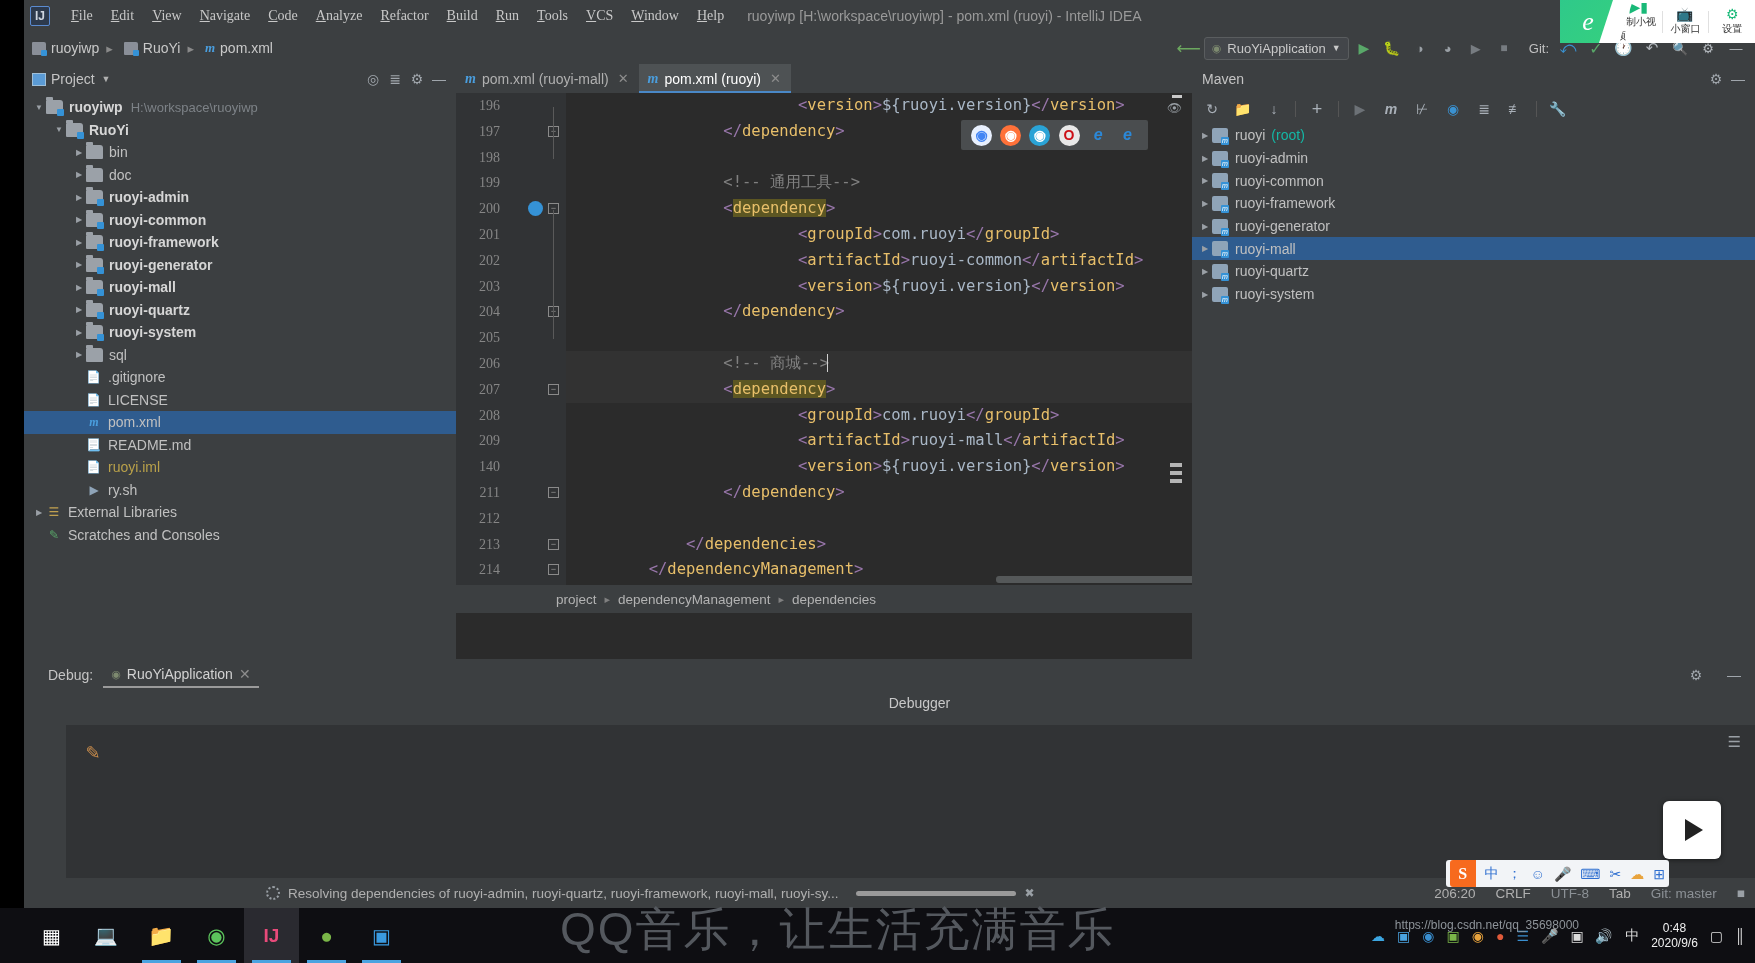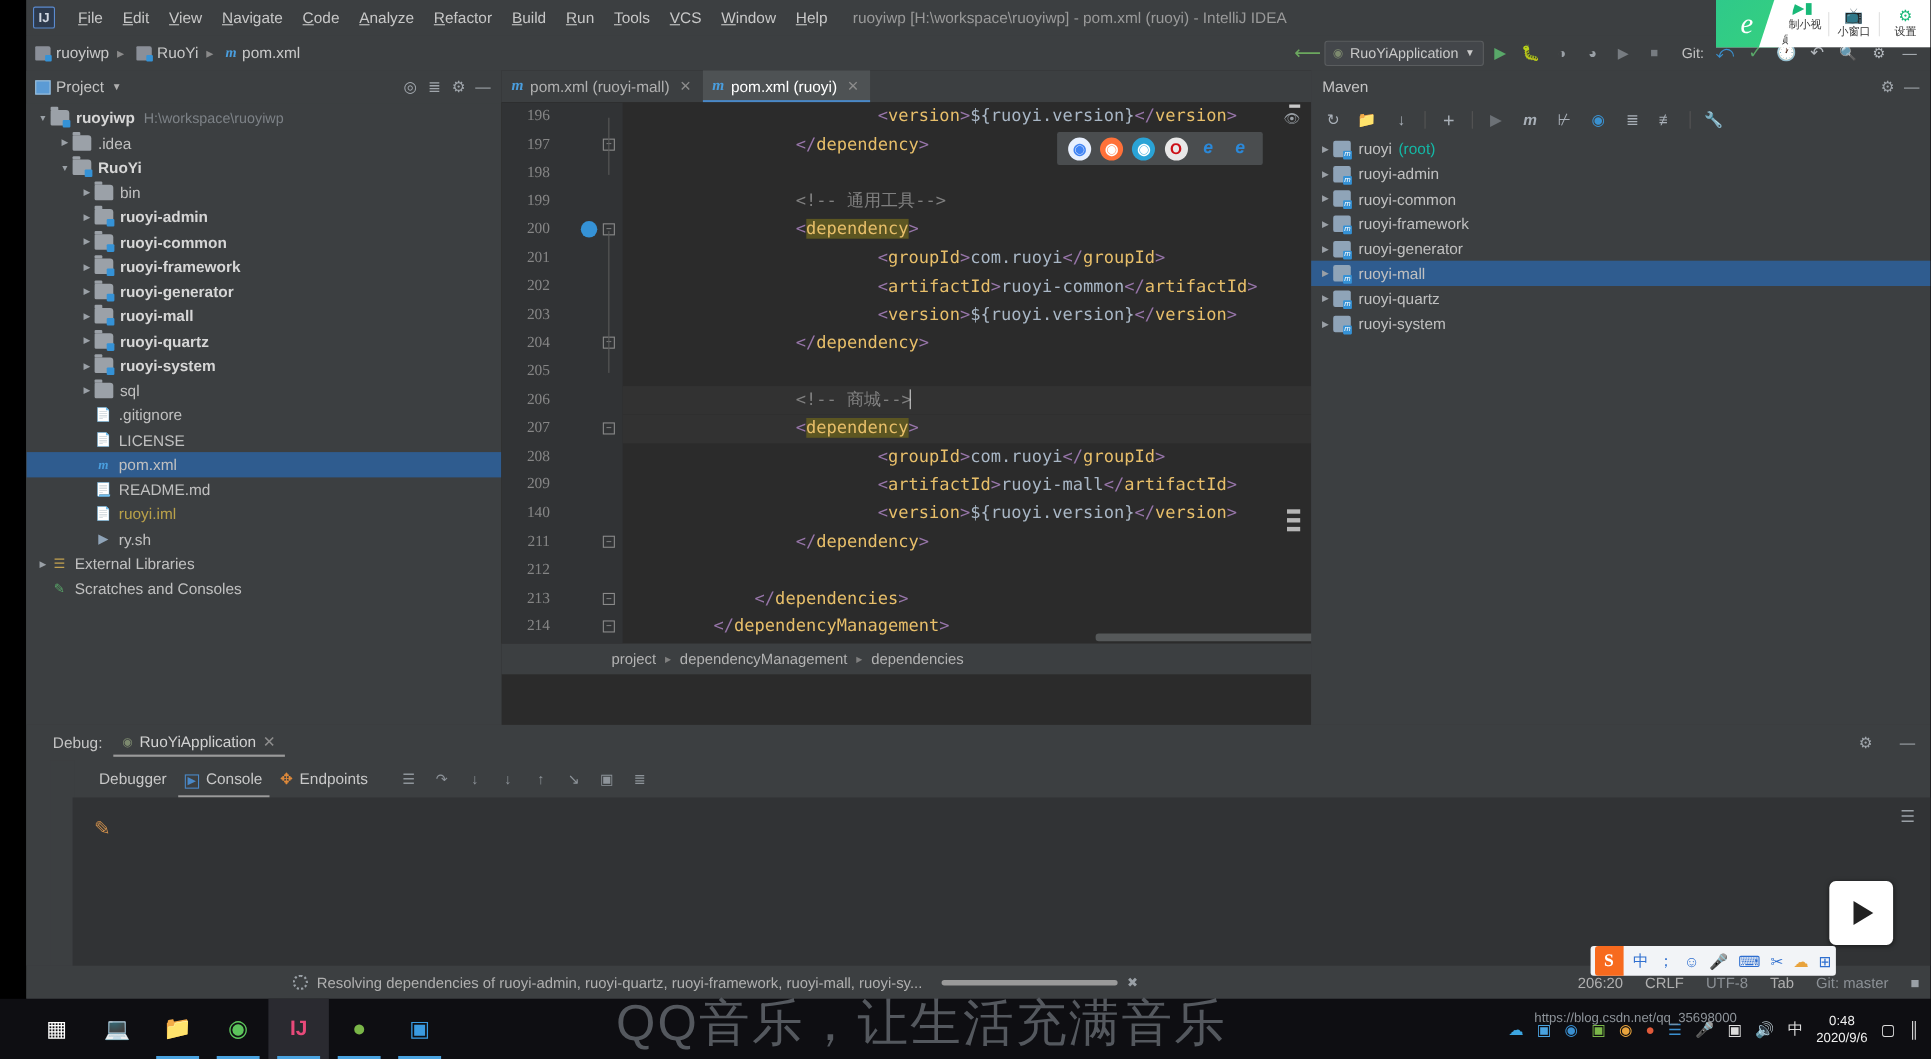--- a/index.html
+++ b/index.html
@@ -132,21 +132,21 @@
   .profic:after { content:"\2714"; position:absolute; right:-2px; bottom:-3px; color:#3592d6; font-size:10px; }
   .root-dim { color:#14b8a6; margin-left:6px; }
 
   
   .debugpanel { position:absolute; left:0; top:659px; right:0; height:219px; background:#3c3f41; }
   .dbghdr { height:32px; display:flex; align-items:center; padding-left:24px; gap:10px; }
   .dbglabel { color:#c4c4c4; font-size:14px; }
   .dbgtab { display:flex; align-items:center; gap:6px; font-size:14px; color:#d2d2d2; padding:4px 8px;
             position:relative; }
   .dbgtoolrow { position:absolute; left:42px; top:32px; right:0; height:34px; display:flex;
-                align-items:center; gap:4px; padding-left:18px; }
+                align-items:center; gap:4px; padding-left:18px;flex-direction:column; }
   .dtab { font-size:14px; color:#c8c8c8; padding:4px 6px; position:relative; display:flex; align-items:center; gap:6px; }
   .dtab.active:after { content:""; position:absolute; left:0; right:0; bottom:-5px; height:2px; background:#9a9a9a; }
   .dti { width:26px; height:22px; display:flex; align-items:center; justify-content:center; color:#8e949a; font-size:13px; }
   .dbgbody { position:absolute; left:42px; top:66px; right:0; bottom:0; background:#313335; }
   .dbgleftbar { position:absolute; left:22px; top:32px; width:22px; bottom:0; background:#3c3f41; }
   .dbgmini { position:absolute; left:52px; top:74px; width:34px; height:40px; display:flex;
              align-items:center; justify-content:center; }
 
   
   .statusbar { position:absolute; left:0; bottom:0; right:0; height:30px; background:#3c3f41;
@@ -210,21 +210,21 @@
 </style>
 </head>
 <body>
 
 <div id="root">
 
   <div id="ide">
 
     <div class="menubar">
       <div class="ij-logo">IJ</div>
-      <div id="menuitems" style="display:flex;align-items:center;">
+      <div id="menuitems" style="display:flex;align-items:center;font-family:Liberation Serif, serif;">
           <div class="menuitem"><u>F</u>ile</div>
           <div class="menuitem"><u>E</u>dit</div>
           <div class="menuitem"><u>V</u>iew</div>
           <div class="menuitem"><u>N</u>avigate</div>
           <div class="menuitem"><u>C</u>ode</div>
           <div class="menuitem"><u>A</u>nalyze</div>
           <div class="menuitem"><u>R</u>efactor</div>
           <div class="menuitem"><u>B</u>uild</div>
           <div class="menuitem"><u>R</u>un</div>
           <div class="menuitem"><u>T</u>ools</div>
@@ -291,35 +291,35 @@
       <div class="projtree" id="projtree">
           <div class="row">
             <span style="display:inline-block;width:8px"></span>
             <span class="arrow down"></span>
             <span class="ficon f-mod"></span>
             <span class="lbl bold">ruoyiwp</span>
             <span class="lbl dim">H:\workspace\ruoyiwp</span>
           </div>
           <div class="row">
             <span style="display:inline-block;width:28px"></span>
-            <span class="arrow right"></span>
-            <span class="ficon f-plain"></span>
-            <span class="lbl">.idea</span>
-          </div>
-          <div class="row">
-            <span style="display:inline-block;width:28px"></span>
             <span class="arrow down"></span>
             <span class="ficon f-mod"></span>
             <span class="lbl bold">RuoYi</span>
           </div>
           <div class="row">
             <span style="display:inline-block;width:48px"></span>
             <span class="arrow right"></span>
             <span class="ficon f-plain"></span>
             <span class="lbl">bin</span>
+          </div>
+          <div class="row">
+            <span style="display:inline-block;width:48px"></span>
+            <span class="arrow right"></span>
+            <span class="ficon f-plain"></span>
+            <span class="lbl">doc</span>
           </div>
           <div class="row">
             <span style="display:inline-block;width:48px"></span>
             <span class="arrow right"></span>
             <span class="ficon f-mod"></span>
             <span class="lbl bold">ruoyi-admin</span>
           </div>
           <div class="row">
             <span style="display:inline-block;width:48px"></span>
             <span class="arrow right"></span>

